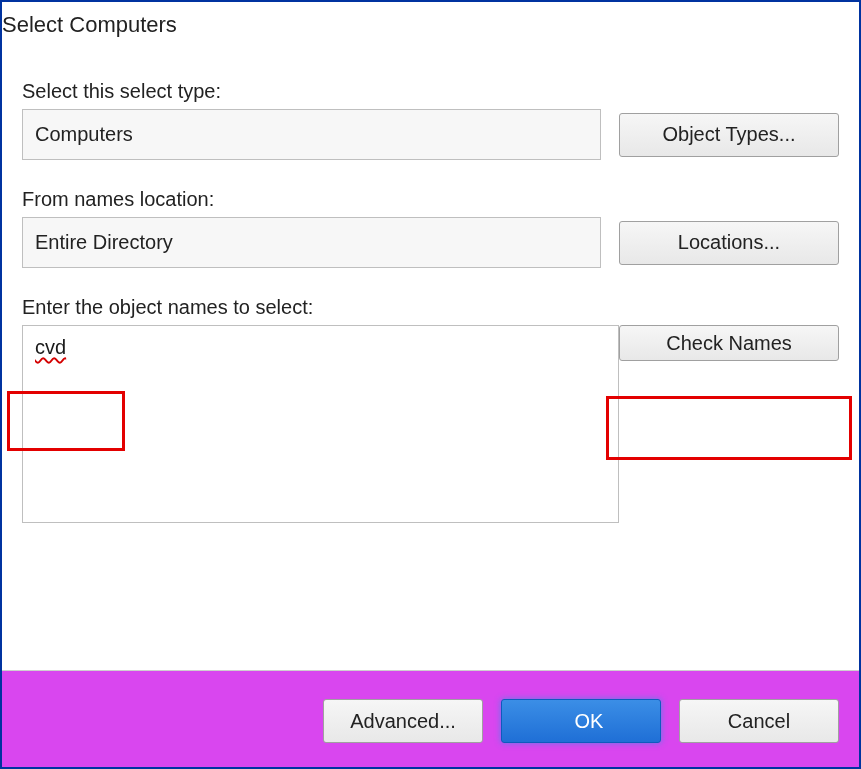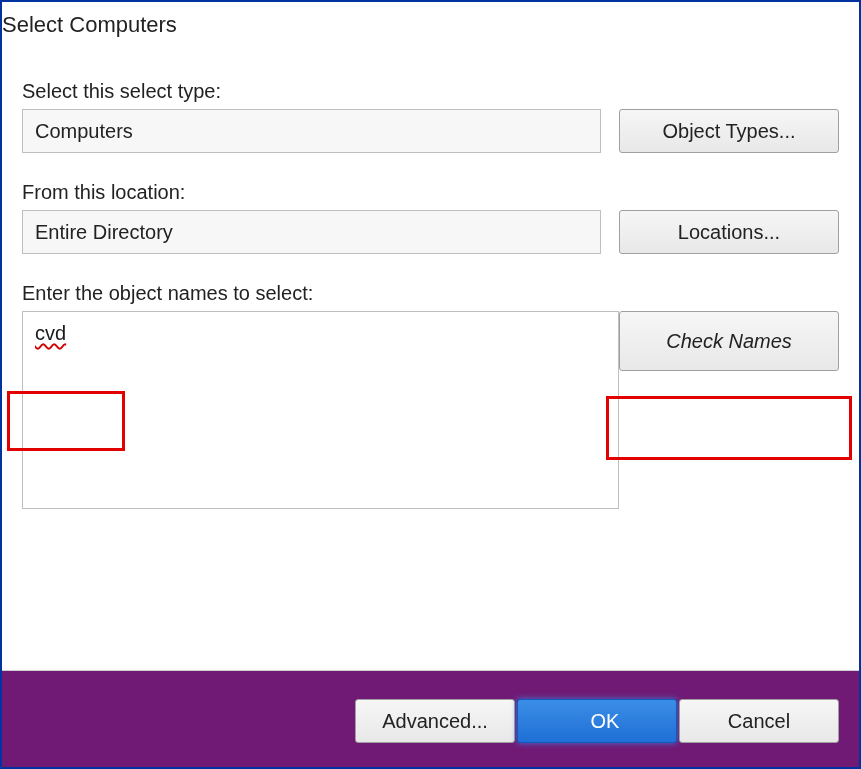--- a/index.html
+++ b/index.html
@@ -34,21 +34,21 @@
       margin-top: 28px;
     }
     .section-label:first-child { margin-top: 14px; }
     .row {
       display: flex;
       align-items: center;
       gap: 18px;
     }
     .ro-field {
       flex: 1 1 auto;
-      height: 44px;
+      height: 51px;
       border: 1px solid #bfbfbf;
       background: #f7f7f7;
       padding: 0 12px;
       display: flex;
       align-items: center;
       font-size: 20px;
       color: #222;
     }
     .btn {
       width: 220px;
@@ -93,58 +93,57 @@
     }
     .hl-check {
       left: 604px;
       top: 394px;
       width: 246px;
       height: 64px;
     }
     .footer {
       margin-top: auto;
       border-top: 1px solid #cfcfcf;
-      background: #701a75;
+      background: #d946ef;
       padding: 28px 20px 24px 20px;
       display: flex;
       justify-content: flex-end;
-      gap: 2px;
+      gap: 18px;
     }
     .footer .btn { width: 160px; height: 44px; }
     .btn-primary {
       background: linear-gradient(#3b8ee6, #1f6fd6);
       border: 1px solid #0f5bbd;
       color: #fff;
       box-shadow: 0 0 6px rgba(60,140,230,0.8);
       padding-left: 16px;
     }
     .btn-check {
       width: 220px;
-      height: 60px;
-      font-style: italic;
+      height: 36px;
     }
   </style>
 </head>
 <body>
 
 <div class="dialog">
 
   <div class="title">Select Computers</div>
 
   <div class="content">
 
     <div class="section-label">Select this select type:</div>
     <div class="row">
       <div class="ro-field">
         <span>Computers</span>
       </div>
       <button class="btn">Object Types...</button>
     </div>
 
-    <div class="section-label">From this location:</div>
+    <div class="section-label">From names location:</div>
     <div class="row">
       <div class="ro-field">
         <span>Entire Directory</span>
       </div>
       <button class="btn">Locations...</button>
     </div>
 
     <div class="section-label">Enter the object names to select:</div>
     <div class="names-row">
       <div class="names-box">

